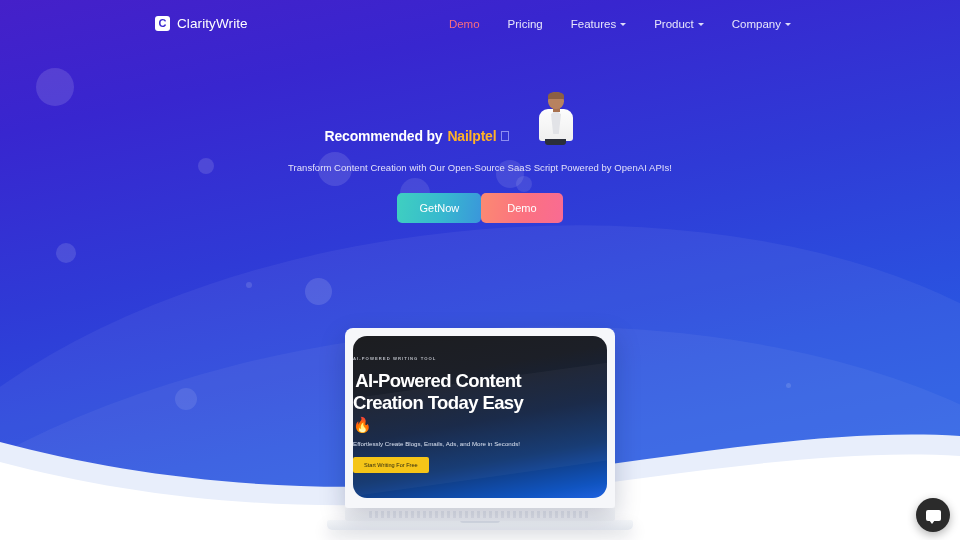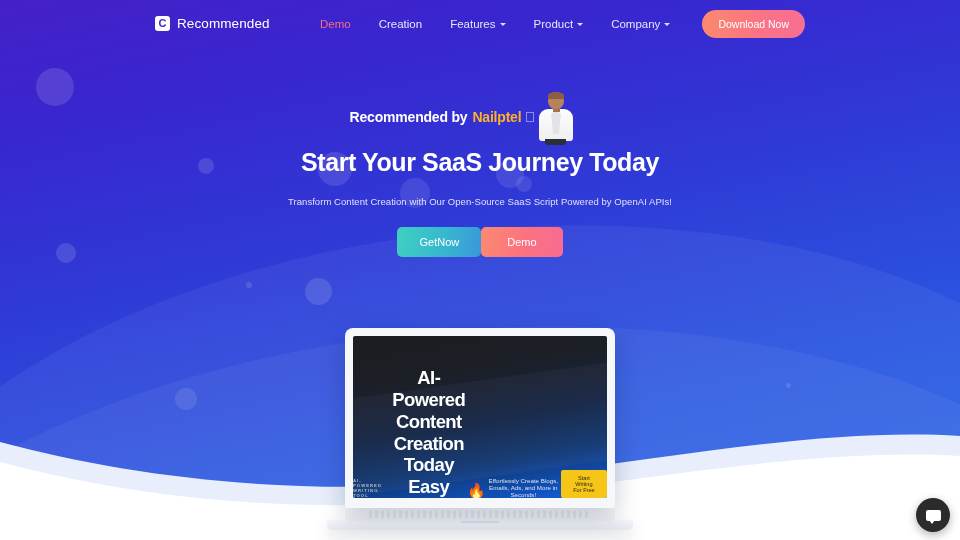--- a/index.html
+++ b/index.html
@@ -68,21 +68,21 @@
     background:linear-gradient(100deg,#fa8a6e 0%,#fb7384 55%,#f76e95 100%);
     color:#fff; font-size:10.5px; border:none; border-radius:20px;
     padding:8px 16px; cursor:pointer; white-space:nowrap;
   }
 
   
   .hero { position:absolute; left:0; top:0; width:960px; text-align:center; z-index:30; }
 
   .recommend-wrap {
     position:relative; width:834px; height:54px; margin-top:90px;
-    display:flex; align-items:center; justify-content:center;margin-left:25px;
+    display:flex; align-items:flex-end; justify-content:center;
   }
   .recommend {
     font-size:14px; font-weight:bold; color:#ffffff; letter-spacing:-0.2px;
     display:flex; align-items:baseline; gap:5px;
   }
   .recommend .brandword { color:#ffb228; }
   .tofu {
     display:inline-block; width:8px; height:10px;
     border:1px solid #8d8df0; font-size:0; position:relative; top:0px;
   }
@@ -132,24 +132,24 @@
 
   
   .laptop { position:absolute; left:327px; top:328px; width:306px; height:212px; z-index:25; }
   .lid {
     position:absolute; left:18px; top:0; width:270px; height:180px;
     background:#f6f7fa; border-radius:8px 8px 3px 3px;
     box-shadow:0 10px 26px rgba(10,20,60,0.22);
     padding:8px 8px 10px 8px;
   }
   .screen {
-    width:100%; height:100%; border-radius:2px; overflow:hidden;
+    width:100%; height:100%; border-radius:14px; overflow:hidden;
     background:linear-gradient(170deg,#1c1d20 0%,#1c1f27 26%,#132444 52%,#10356f 72%,#1054c0 92%,#1f62e0 100%);
     position:relative;
-    display:flex; align-items:flex-end;
+    display:flex; flex-direction:column; align-items:flex-start;
     padding-top:20px;
   }
   .screen::before {
     content:""; position:absolute; left:-20%; top:28%; width:140%; height:60%;
     background:rgba(255,255,255,0.035); transform:rotate(-8deg);
   }
   .scr-kicker {
     font-size:4.2px; letter-spacing:1.05px; color:#b9bcc4; font-weight:bold; z-index:2;
   }
   .scr-h1 {
@@ -227,43 +227,42 @@
 
     <svg class="wave" viewBox="0 0 960 190" preserveAspectRatio="none">
       <path d="M0,92 C150,132 330,150 520,126 C690,105 830,78 960,86 L960,190 L0,190 Z" fill="#e8eefb"></path>
       <path d="M0,112 C150,152 330,168 520,144 C690,123 830,98 960,106 L960,190 L0,190 Z" fill="#ffffff"></path>
     </svg>
   </div>
 
   <div class="navbar">
     <div class="brand">
       <div class="brand-mark">C</div>
-      <div class="brand-name">Recommended</div>
+      <div class="brand-name">ClarityWrite</div>
     </div>
     <div class="nav-links" id="nav-links">
         <a class="nav-link active" href="#">
           <span>Demo</span>
         </a>
         <a class="nav-link" href="#">
-          <span>Creation</span>
+          <span>Pricing</span>
         </a>
         <a class="nav-link" href="#">
           <span>Features</span>
           <span class="caret"></span>
         </a>
         <a class="nav-link" href="#">
           <span>Product</span>
           <span class="caret"></span>
         </a>
         <a class="nav-link" href="#">
           <span>Company</span>
           <span class="caret"></span>
         </a>
       </div>
-    <button class="dl-btn">Download Now</button>
   </div>
 
   <div class="hero">
 
     <div class="recommend-wrap">
       <div class="recommend">
         <span>Recommended by</span>
         <span class="brandword">Nailptel</span>
         <span class="tofu"></span>
       </div>
@@ -272,21 +271,20 @@
     <div class="person">
       <div class="body"></div>
       <div class="shirt"></div>
       <div class="pants"></div>
       <div class="neck"></div>
       <div class="head"></div>
       <div class="hairline"></div>
     </div>
 
     <div class="headline">
-      <div class="l2">Start Your SaaS Journey Today</div>
     </div>
 
     <div class="subtitle">Transform Content Creation with Our Open-Source SaaS Script Powered by OpenAI APIs!</div>
 
     <div class="cta-row">
       <button class="btn-get">GetNow</button>
       <button class="btn-demo">Demo</button>
     </div>
   </div>
 

